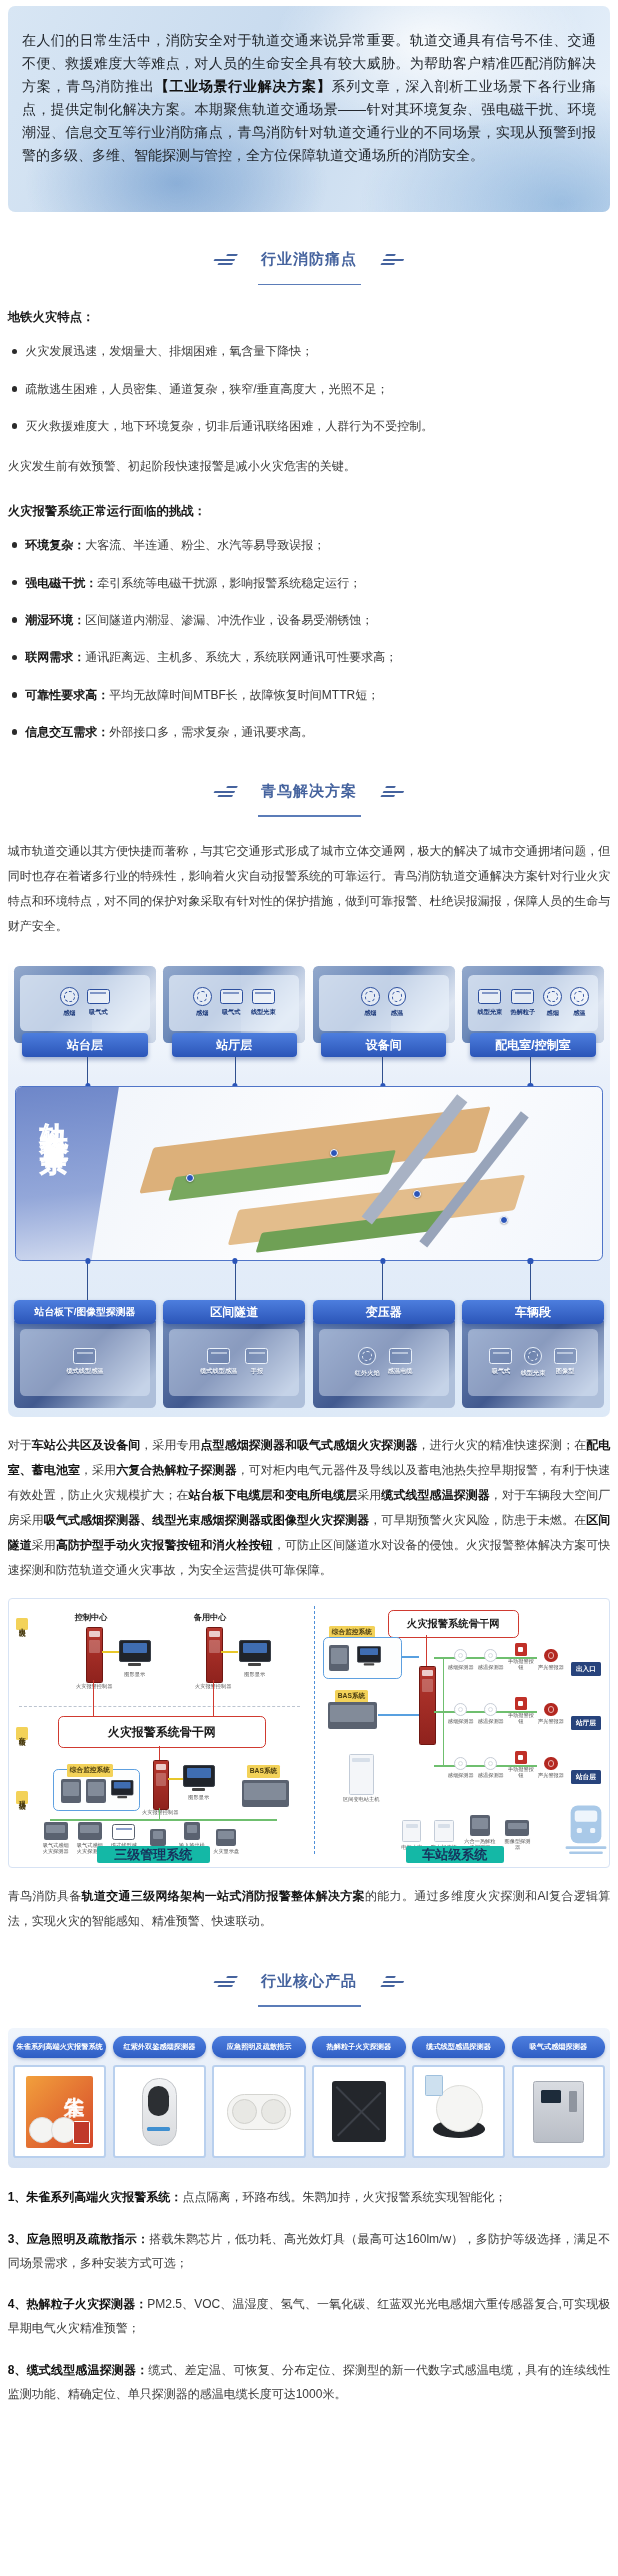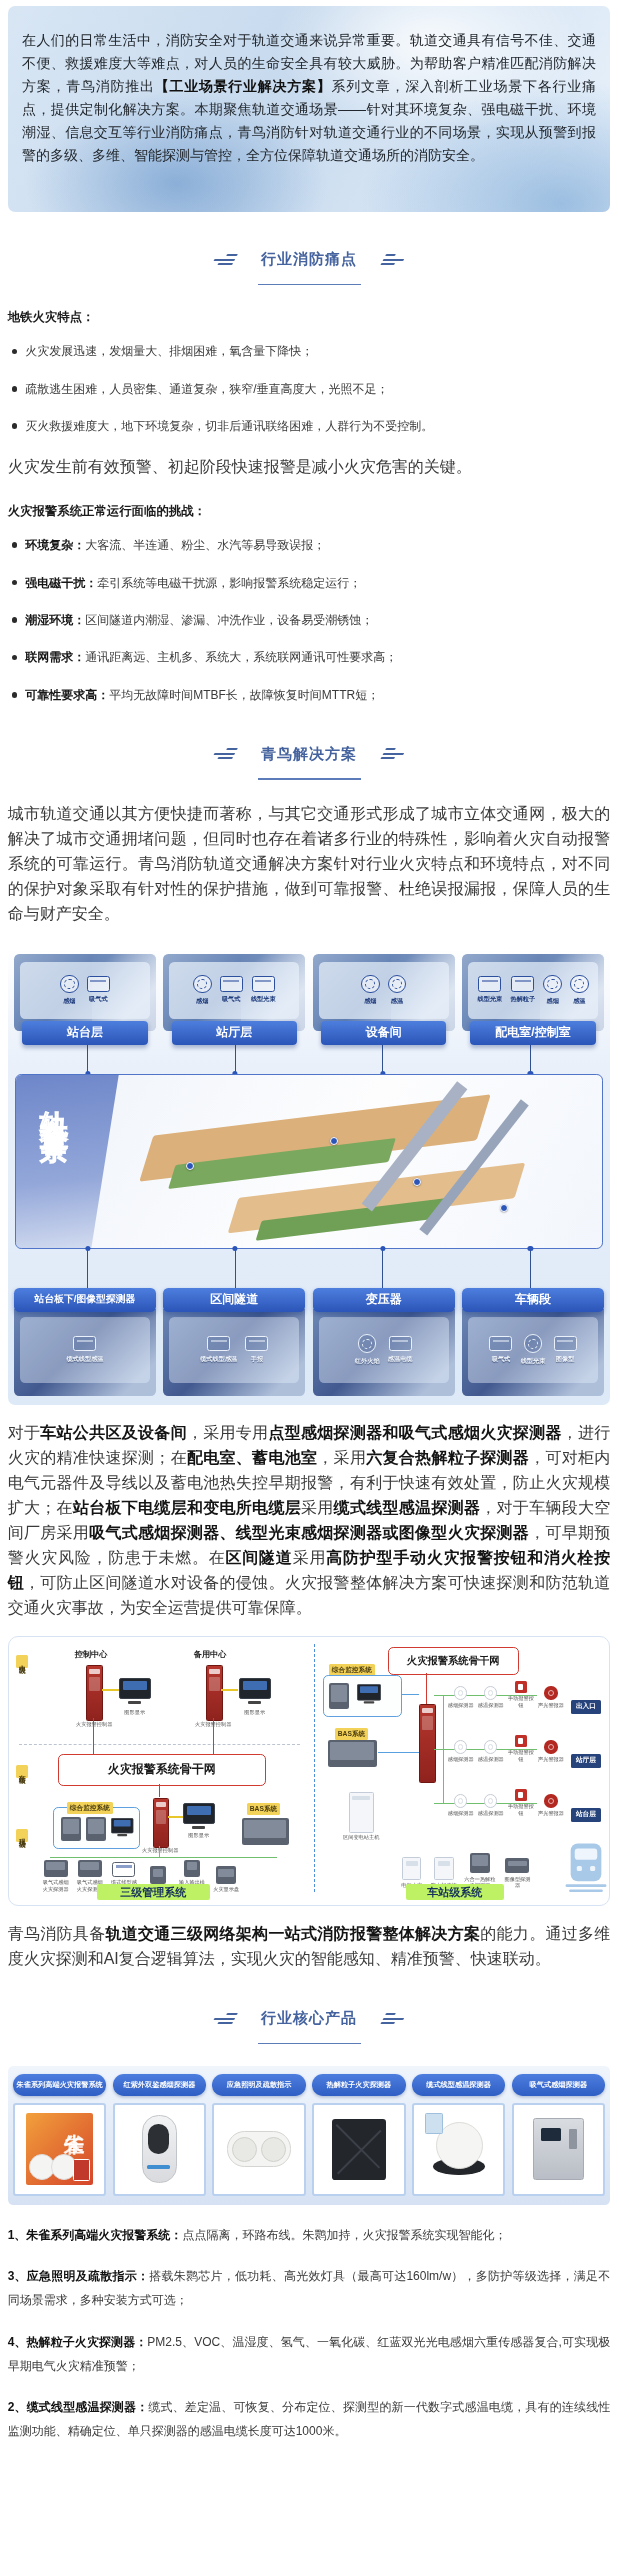--- a/index.html
+++ b/index.html
@@ -24,21 +24,21 @@
   .sh-marks i{height:2.1px;background:#45639e;border-radius:1px;display:block;}
   .sh-marks.left i:nth-child(1){width:10.3px;align-self:flex-end;}
   .sh-marks.left i:nth-child(2){width:20.6px;}
   .sh-marks.left i:nth-child(3){width:14.4px;align-self:flex-end;}
   .sh-marks.right i:nth-child(1){width:10.3px;align-self:flex-start;}
   .sh-marks.right i:nth-child(2){width:20.6px;}
   .sh-marks.right i:nth-child(3){width:14.4px;align-self:flex-start;}
   .sh-underline{width:103px;height:1.5px;background:#5b7cb8;margin:14.4px auto 0;}
 
   
-  .para{font-size:16px;line-height:25px;text-align:justify;color:#3a3a3a;margin:15.5px 7.7px;}
+  .para{font-size:12px;line-height:25px;text-align:justify;color:#3a3a3a;margin:15.5px 7.7px;}
   .para b{color:#141414;}
   .sub{font-size:12.4px;font-weight:bold;color:#1c1c1c;margin:24px 7.7px 4.1px;}
   .dot-list{list-style:none;margin:3.1px 7.7px;padding:0;}
   .dot-list li{position:relative;padding-left:17.5px;font-size:12px;line-height:23px;margin:14.4px 0;text-align:justify;}
   .dot-list li::before{content:"";position:absolute;left:4.1px;top:8.2px;width:5.7px;height:5.7px;border-radius:50%;background:#2b2b2b;}
   .dot-list b{color:#161616;}
 
   
   .ig-wrap{margin:20.6px 7.7px 0;padding:7.2px 6.2px 9.3px;border-radius:7.2px;
     background:linear-gradient(180deg,#ffffff,#e9f0fa 26%,#dde9f7);}
@@ -85,21 +85,21 @@
   .m-shape{position:absolute;}
   .m-plate1{left:129px;top:41px;width:340px;height:44px;background:#dcb07a;transform:rotate(-7deg) skewX(-24deg);border-radius:3.1px;}
   .m-green1{left:155px;top:77px;width:222px;height:23px;background:#79a85e;transform:rotate(-7deg) skewX(-24deg);border-radius:2.1px;}
   .m-plate2{left:216px;top:106px;width:289px;height:34px;background:#e3bd8c;transform:rotate(-7deg) skewX(-24deg);border-radius:3.1px;}
   .m-green2{left:242px;top:135px;width:185px;height:18.5px;background:#6fa055;transform:rotate(-7deg) skewX(-24deg);border-radius:2.1px;}
   .m-beam1{left:392px;top:-5.2px;width:13.4px;height:155px;background:#a8b2c4;transform:rotate(38deg);}
   .m-beam2{left:453px;top:10.3px;width:10.3px;height:165px;background:#98a4ba;transform:rotate(38deg);}
   .m-dot{width:6.2px;height:6.2px;border-radius:50%;background:#2b55b8;border:1.5px solid #fff;box-shadow:0 0.5px 1.5px rgba(0,0,0,.35);}
 
   
-  .arch-box{margin:13.4px 7.7px;height:268px;border:1px solid #d7e3f4;border-radius:10px;background:#fff;position:relative;font-size:5.2px;}
+  .arch-box{margin:13.4px 7.7px;height:268px;border:1px solid #d7e3f4;border-radius:4px;background:#fff;position:relative;font-size:5.2px;}
   .arch-box .abs{position:absolute;}
   .tag-y{background:#f3d259;color:#4a3c10;font-weight:bold;font-size:6.7px;padding:2.1px 3.1px;border-radius:1.5px;line-height:1.25;text-align:center;}
   .tag-y.vert{writing-mode:vertical-rl;text-orientation:upright;letter-spacing:1.5px;padding:4.1px 2.1px;}
   .box-red{border:1.5px solid #d03a30;border-radius:5.2px;background:#fff;color:#1a1a1a;font-weight:bold;
     display:flex;align-items:center;justify-content:center;}
   .cab-red{background:linear-gradient(180deg,#b5372e,#8f221d);border:0.5px solid #6f1712;border-radius:1.5px;position:relative;}
   .cab-red::before{content:"";position:absolute;left:2.1px;right:2.1px;top:3.1px;height:5.2px;background:rgba(255,255,255,.75);border-radius:1px;}
   .cab-red::after{content:"";position:absolute;left:2.1px;right:2.1px;top:11.3px;height:13.4px;background:rgba(255,255,255,.25);border-radius:1px;}
   .cab-white{background:#f4f6f9;border:0.5px solid #c3ccd8;border-radius:1.5px;position:relative;}
   .cab-white::before{content:"";position:absolute;left:2.6px;right:2.6px;top:3.1px;height:4.1px;background:#d7dfe9;border-radius:1px;}
@@ -113,21 +113,21 @@
   .det-c{width:13.4px;height:13.4px;border-radius:50%;background:#fff;border:1px solid #c6ccd6;box-sizing:border-box;position:relative;}
   .det-c::after{content:"";position:absolute;inset:3.1px;border:1px solid #d9dde4;border-radius:50%;}
   .det-sq-red{width:12.4px;height:12.4px;background:#c03028;border-radius:1.5px;position:relative;}
   .det-sq-red::after{content:"";position:absolute;inset:3.6px;background:#fff;border-radius:1px;}
   .det-rc{width:13.4px;height:13.4px;border-radius:50%;background:#b32821;position:relative;}
   .det-rc::after{content:"";position:absolute;inset:3.6px;border:1.5px solid #e8b5b2;border-radius:50%;box-sizing:border-box;}
   .cap{font-size:5.2px;color:#555;text-align:center;line-height:1.25;}
   .dev{display:flex;flex-direction:column;align-items:center;gap:2.1px;width:30px;}
   .dev-row{display:flex;gap:4.1px;align-items:flex-end;}
   .tag-room{background:#27437c;color:#fff;font-weight:bold;font-size:6.7px;padding:2.6px 5.2px;border-radius:1.5px;white-space:nowrap;}
-  .bar-blue{background:#bef264;border-radius:2.1px;color:#16325c;font-weight:bold;font-size:11px;display:flex;align-items:center;justify-content:center;}
+  .bar-blue{background:#14b8a6;border-radius:2.1px;color:#16325c;font-weight:bold;font-size:13px;display:flex;align-items:center;justify-content:center;}
   .ln{position:absolute;}
   .ln.green{background:#6fbf6f;}
   .ln.red{background:#d03a30;}
   .ln.blue{background:#58a0e0;}
   .ln.yellow{background:#e8c72a;}
   .dash-v{border-left:1px dashed #4f8fd8;}
   .dash-h{border-top:0.5px dashed #bcc4d0;}
   .cap-bold{font-size:8.2px;font-weight:bold;color:#222;}
 
   
@@ -200,20 +200,21 @@
   </ul>
   <p class="para">火灾发生前有效预警、初起阶段快速报警是减小火灾危害的关键。</p>
 
   <h3 class="sub">火灾报警系统正常运行面临的挑战：</h3>
   <ul class="dot-list">
     <li><b>环境复杂：</b><span>大客流、半连通、粉尘、水汽等易导致误报；</span></li>
     <li><b>强电磁干扰：</b><span>牵引系统等电磁干扰源，影响报警系统稳定运行；</span></li>
     <li><b>潮湿环境：</b><span>区间隧道内潮湿、渗漏、冲洗作业，设备易受潮锈蚀；</span></li>
     <li><b>联网需求：</b><span>通讯距离远、主机多、系统大，系统联网通讯可性要求高；</span></li>
     <li><b>可靠性要求高：</b><span>平均无故障时间MTBF长，故障恢复时间MTTR短；</span></li>
+    <li><b>信息交互需求：</b><span>外部接口多，需求复杂，通讯要求高。</span></li>
   </ul>
 
   <div class="sec-head">
     <div class="sh-row">
       <span class="sh-marks left">
           <i></i>
           <i></i>
           <i></i>
         </span>
       <h2 class="sh-title">青鸟解决方案</h2>
@@ -682,16 +683,16 @@
         <div class="prod-frame">
             <div class="art art6"></div>
           </div>
       </div>
     </div>
   </div>
 
   <p class="desc"><b>1、朱雀系列高端火灾报警系统：</b><span>点点隔离，环路布线。朱鹮加持，火灾报警系统实现智能化；</span></p>
   <p class="desc"><b>3、应急照明及疏散指示：</b><span>搭载朱鹮芯片，低功耗、高光效灯具（最高可达160lm/w），多防护等级选择，满足不同场景需求，多种安装方式可选；</span></p>
   <p class="desc"><b>4、热解粒子火灾探测器：</b><span>PM2.5、VOC、温湿度、氢气、一氧化碳、红蓝双光光电感烟六重传感器复合,可实现极早期电气火灾精准预警；</span></p>
-  <p class="desc"><b>2、缆式线型感温探测器：</b><span>缆式、差定温、可恢复、分布定位、探测型的新一代数字式感温电缆，具有的连续线性监测功能、精确定位、单只探测器的感温电缆长度可达1000米。</span></p>
+  <p class="desc"><b>8、缆式线型感温探测器：</b><span>缆式、差定温、可恢复、分布定位、探测型的新一代数字式感温电缆，具有的连续线性监测功能、精确定位、单只探测器的感温电缆长度可达1000米。</span></p>
 
 </div>
 
 
 </body></html>

